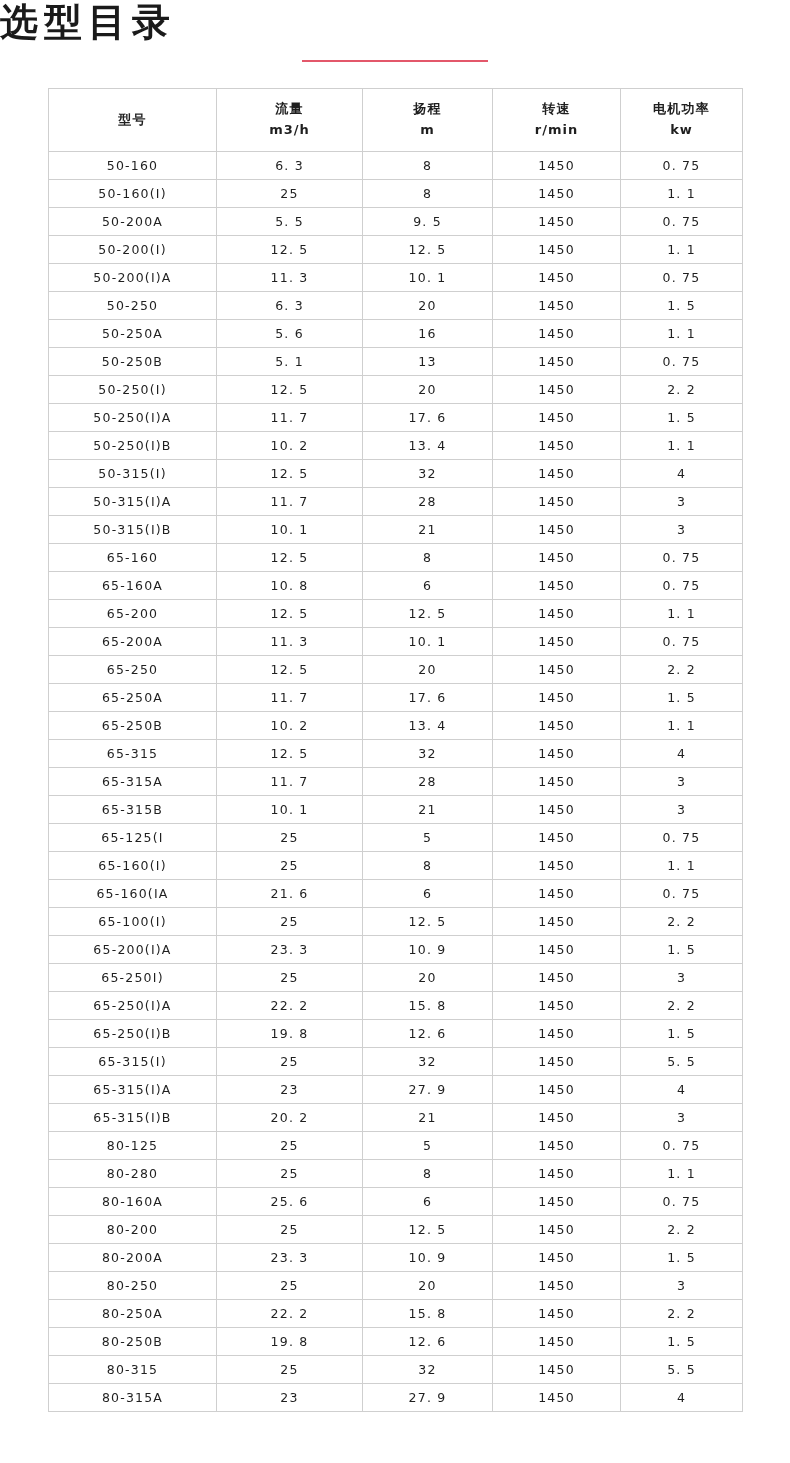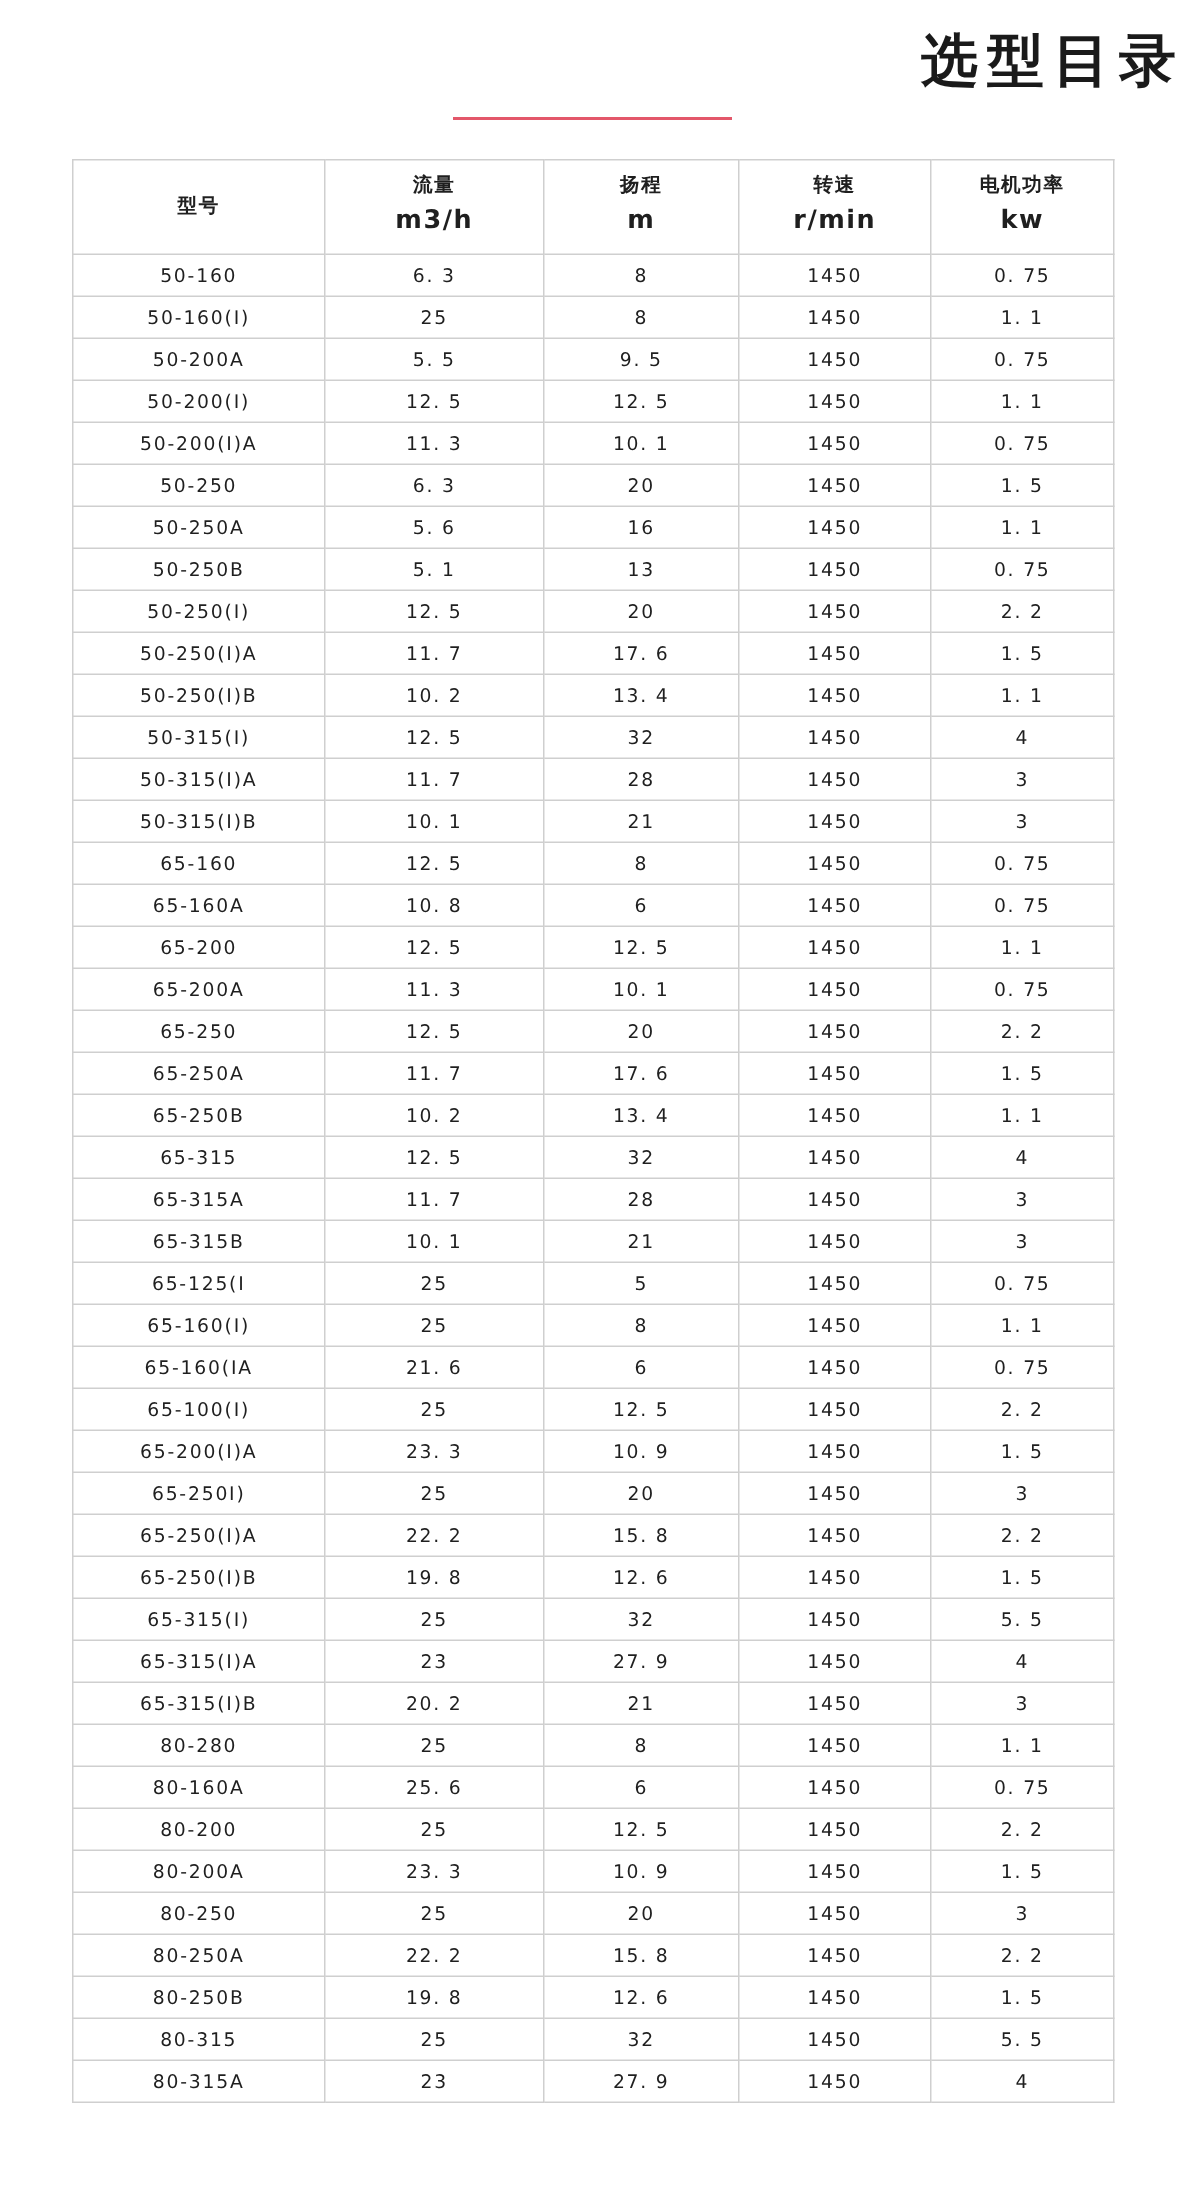--- a/index.html
+++ b/index.html
@@ -12,22 +12,21 @@
     height: 1463px;
     overflow: hidden;
     font-family: "Liberation Sans", sans-serif;
     color: #222222;
   }
   .page {
     width: 790px;
     position: relative;
   }
   .title-block {
-    text-align: right;
-    padding-top: 18px;
+    text-align: left;
   }
   .page-title {
     font-family: "DejaVu Sans", sans-serif;
     font-size: 38px;
     font-weight: bold;
     letter-spacing: 6px;
     color: #1a1a1a;
     line-height: 1.2;
     margin: 0;
   }
@@ -57,21 +56,21 @@
   }
   table.spec thead th {
     height: 54px;
     font-weight: bold;
     font-size: 13px;
     line-height: 1.55;
     padding: 4px 2px;
   }
   table.spec thead th .unit {
     display: block;
-    font-size: 17px;
+    font-size: 13px;
     font-weight: bold;
     letter-spacing: 1px;
   }
   table.spec tbody td {
     height: 27px;
     padding: 0 2px;
     white-space: nowrap;
   }
   col.c-model { width: 168px; }
   col.c-flow  { width: 146px; }
@@ -362,20 +361,27 @@
             <td>4</td>
           </tr>
           <tr>
             <td>65-315(I)B</td>
             <td>20. 2</td>
             <td>21</td>
             <td>1450</td>
             <td>3</td>
           </tr>
           <tr>
+            <td>80-125</td>
+            <td>25</td>
+            <td>5</td>
+            <td>1450</td>
+            <td>0. 75</td>
+          </tr>
+          <tr>
             <td>80-280</td>
             <td>25</td>
             <td>8</td>
             <td>1450</td>
             <td>1. 1</td>
           </tr>
           <tr>
             <td>80-160A</td>
             <td>25. 6</td>
             <td>6</td>

